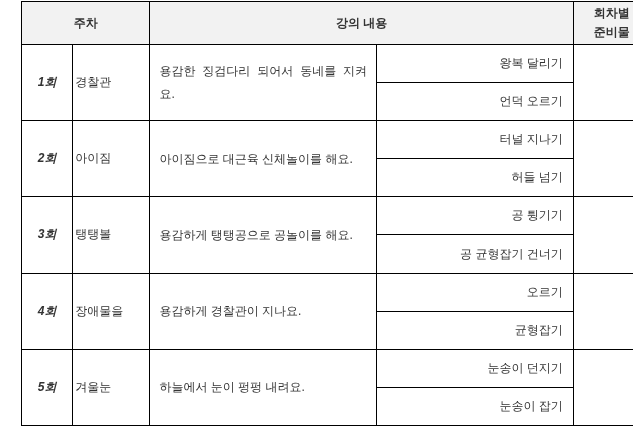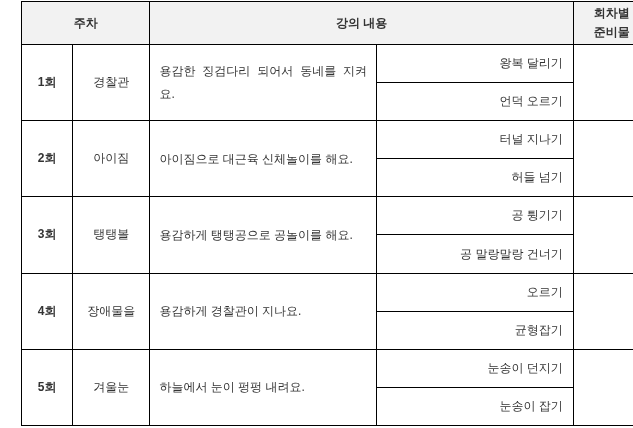--- a/index.html
+++ b/index.html
@@ -41,23 +41,24 @@
     padding: 2px 4px;
   }
   tr.header-row { height: 43px; }
   tr.data-row   { height: 38px; }
   .hdr-line { display: block; line-height: 1.55; }
   td.week-cell {
     text-align: center;
     vertical-align: middle;
     font-weight: bold;
     padding: 2px;
+    font-style: italic;
   }
   td.theme-cell {
-    text-align: center;
+    text-align: left;
     vertical-align: middle;
     padding: 2px;
   }
   td.desc-cell {
     text-align: justify;
     vertical-align: middle;
     padding: 4px 9px;
     line-height: 1.85;
   }
   td.activity-cell {
@@ -116,21 +117,21 @@
     </tr>
 
     <tr class="data-row">
       <td class="week-cell" rowspan="2">3회</td>
       <td class="theme-cell" rowspan="2">탱탱볼</td>
       <td class="desc-cell" rowspan="2">용감하게 탱탱공으로 공놀이를 해요.</td>
       <td class="activity-cell">공 튕기기</td>
       <td class="materials-cell" rowspan="2"></td>
     </tr>
     <tr class="data-row">
-      <td class="activity-cell">공 말랑말랑 건너기</td>
+      <td class="activity-cell">공 균형잡기 건너기</td>
     </tr>
 
     <tr class="data-row">
       <td class="week-cell" rowspan="2">4회</td>
       <td class="theme-cell" rowspan="2">장애물을</td>
       <td class="desc-cell" rowspan="2">용감하게 경찰관이 지나요.</td>
       <td class="activity-cell">오르기</td>
       <td class="materials-cell" rowspan="2"></td>
     </tr>
     <tr class="data-row">

